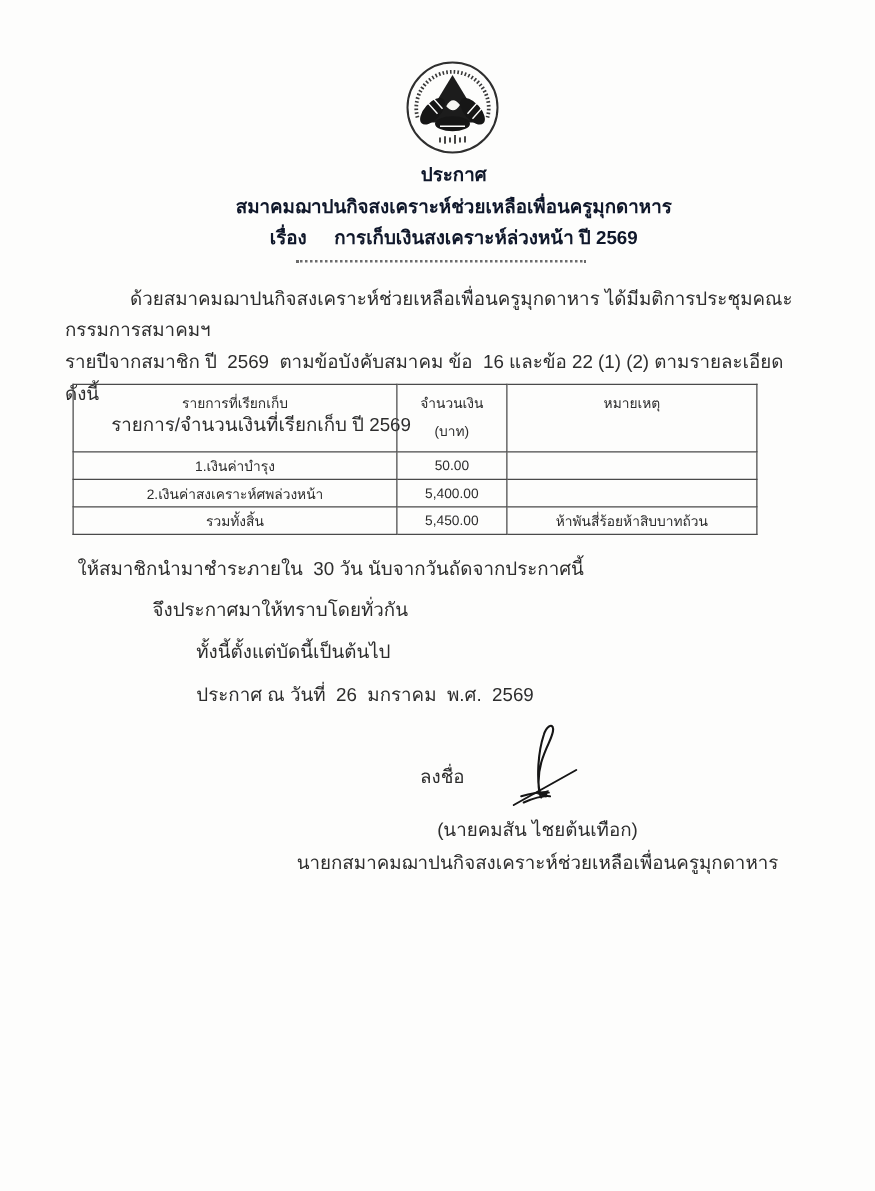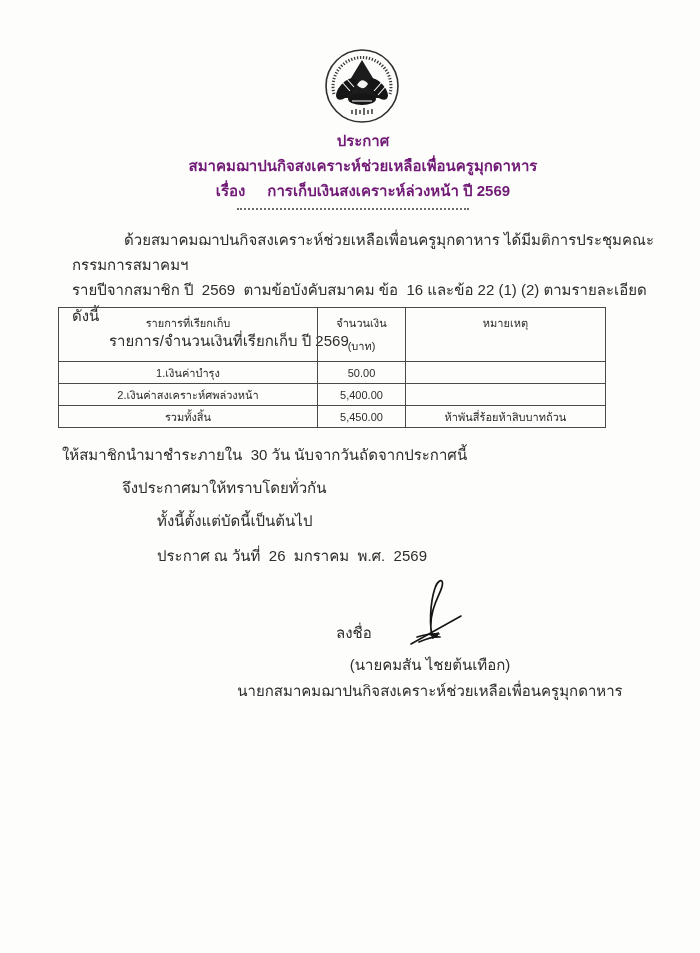--- a/index.html
+++ b/index.html
@@ -14,30 +14,30 @@
     overflow: hidden;
   }
   .abs { position: absolute; }
   .pre { white-space: pre-wrap; }
 
   .logo-wrap { left: 322px; top: 44px; width: 80px; height: 84px; }
 
   .title-block {
     left: 63px; top: 128px; width: 600px;
     text-align: center; font-weight: 700; line-height: 25px;
-    color: #701a75;
+    color: #0f172a;
   }
   .subject-gap { display: inline-block; width: 22px; }
 
   .dotted-rule {
     left: 237px; top: 196px; width: 232px; height: 12px;
     border-bottom: 2px dotted #6a6a6a;
   }
 
-  .body-block { left: 72px; top: 227px; width: 595px; line-height: 25.2px; }
+  .body-block { left: 52px; top: 227px; width: 595px; line-height: 25.2px; }
   .indent-1 { text-indent: 52px; }
   .indent-2 { padding-left: 37px; }
 
   table.fees {
     position: absolute; left: 58px; top: 307px;
     border-collapse: collapse; table-layout: fixed;
     width: 547px; font-size: 11px; color: #2b2b2b;
   }
   table.fees th, table.fees td {
     border: 1.5px solid #4a4a4a;
@@ -54,21 +54,21 @@
   td.item-cell { text-align: left; padding-left: 20px; }
   td.amount-cell { text-align: right; padding-right: 10px; }
   td.note-cell { text-align: left; padding-left: 8px; }
   td.total-label { text-align: center; }
 
   .payment-note { left: 62px; top: 443px; width: 560px; }
   .announce-line { left: 122px; top: 476px; width: 400px; }
   .effective-line { left: 157px; top: 509px; width: 400px; font-family: Liberation Mono, monospace; }
   .date-line { left: 157px; top: 544px; width: 440px; }
 
-  .sign-label { left: 336px; top: 609px; margin-top: 12px; }
+  .sign-label { left: 336px; top: 609px; }
   .signature-wrap { left: 402px; top: 575px; width: 64px; height: 72px; }
   .signer-block { left: 230px; top: 652px; width: 400px; text-align: center; line-height: 26px; }
 </style>
 </head>
 <body>
 
 <div class="paper">
 
   <div class="abs logo-wrap">
     <svg width="80" height="84" viewBox="0 0 80 84" xmlns="http://www.w3.org/2000/svg" aria-hidden="true">

